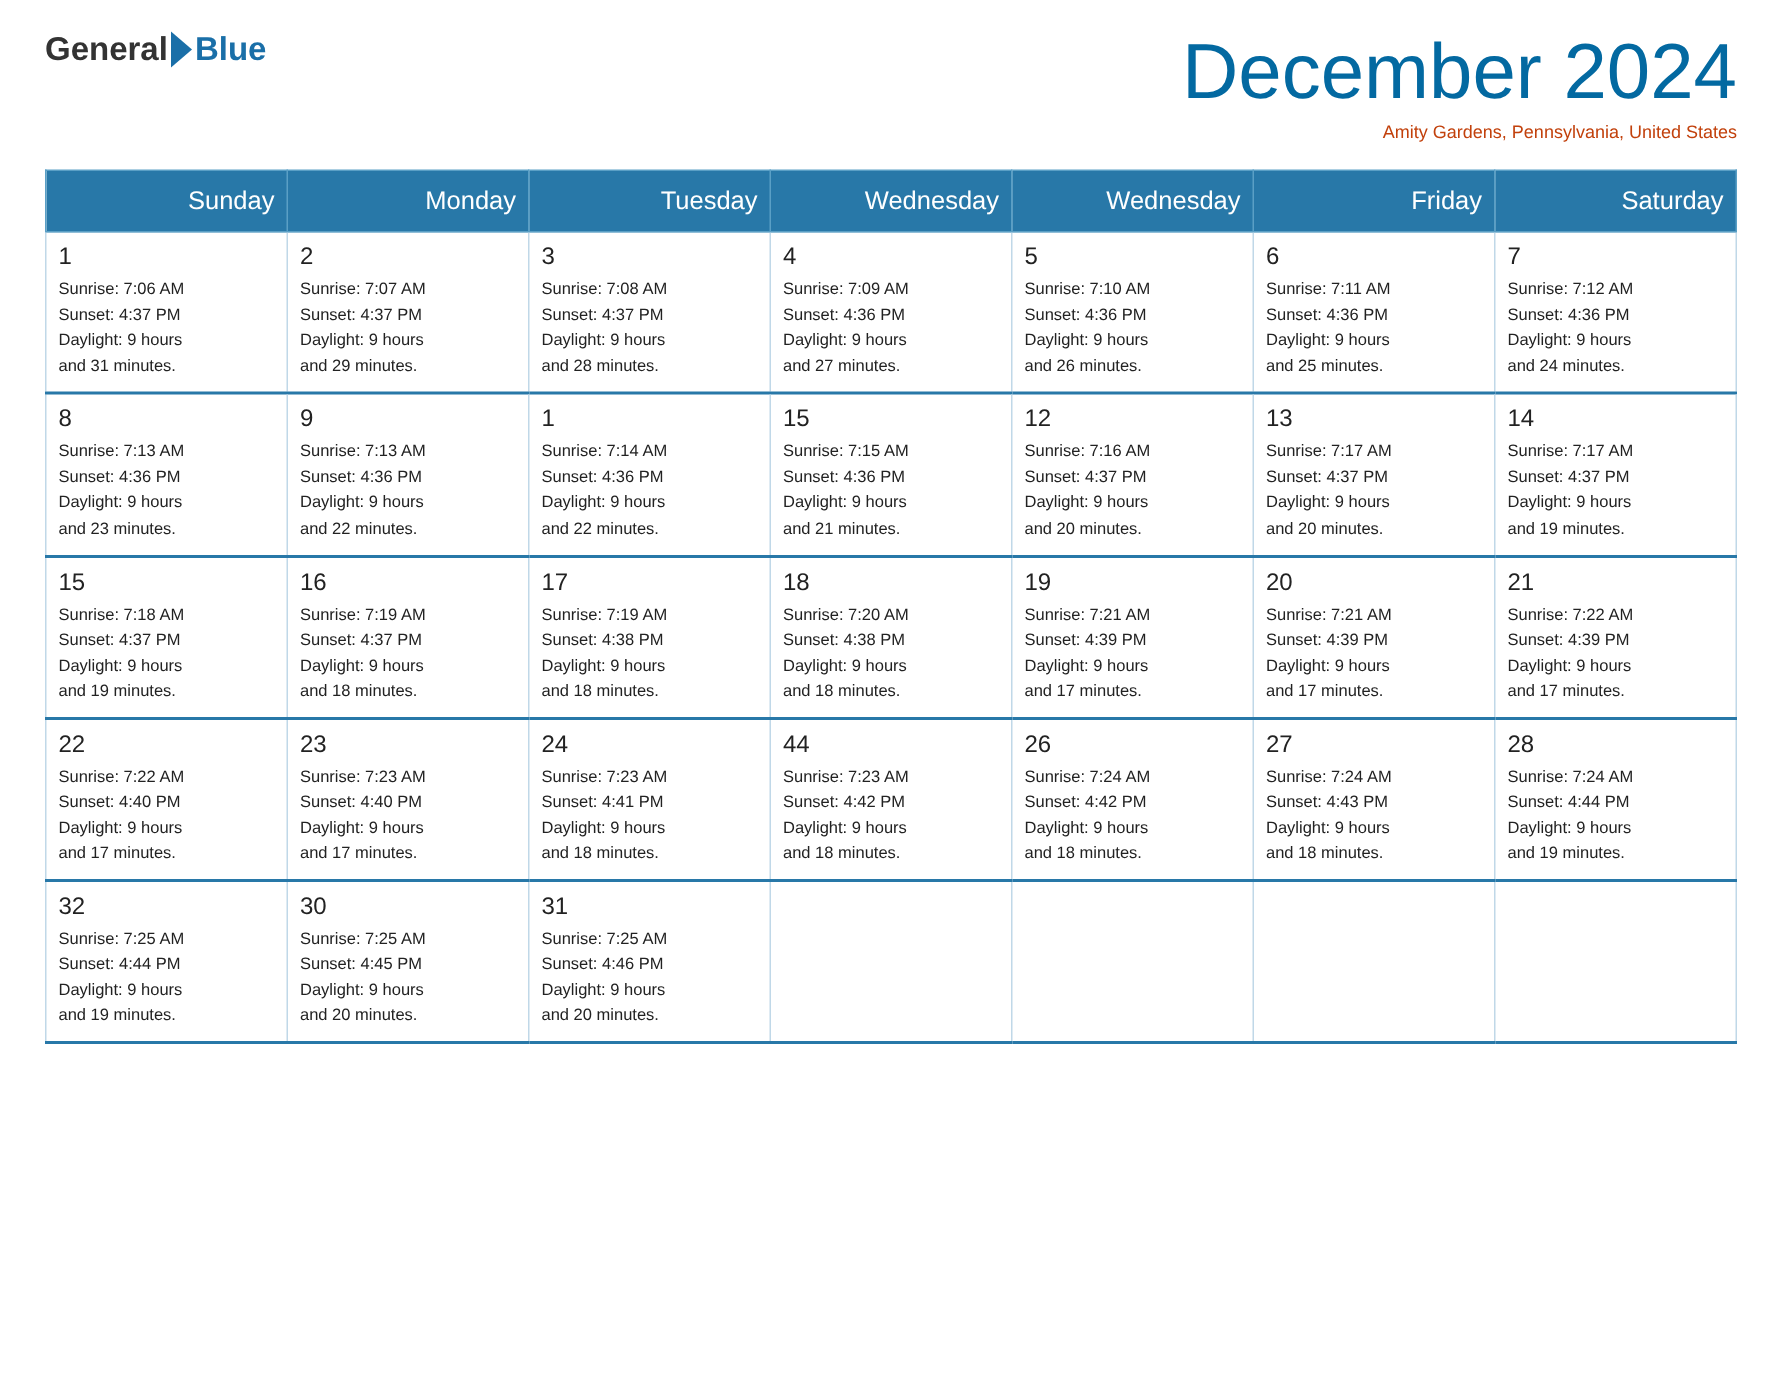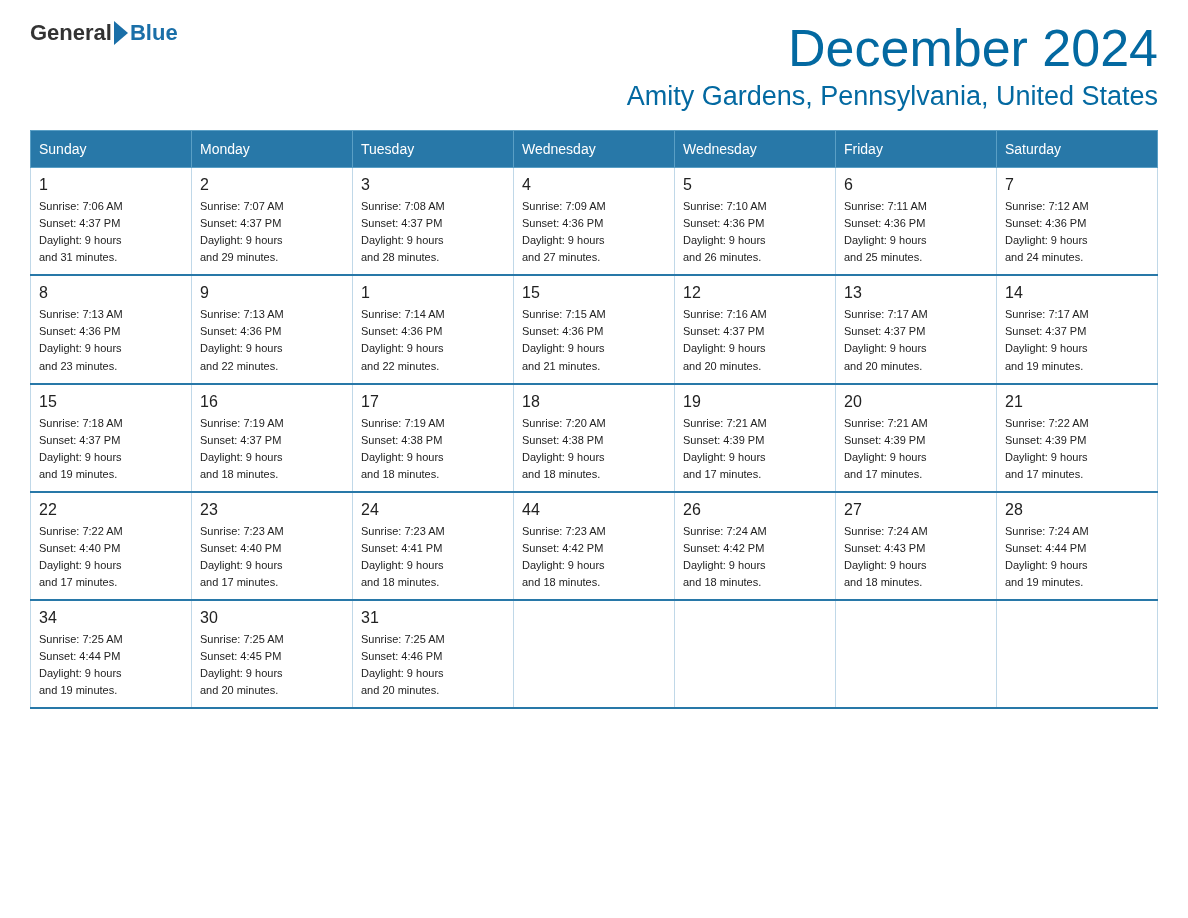--- a/index.html
+++ b/index.html
@@ -48,37 +48,37 @@
     .title-area {
       text-align: right;
     }
     .month-title {
       font-size: 52px;
       font-weight: normal;
       color: #0369a1;
       line-height: 1.1;
     }
     .location-title {
-      font-size: 27px;
-      color: #0369a1;
+      font-size: 12px;
+      color: #c2410c;
       font-weight: normal;
       margin-top: 4px;
       text-align: right;
     }
     .calendar-table {
       width: 100%;
       border-collapse: collapse;
       table-layout: fixed;
     }
     .calendar-table th {
       background-color: #2878a8;
       color: #fff;
       padding: 10px 8px;
-      text-align: left;
-      font-size: 14px;
+      text-align: right;
+      font-size: 17px;
       font-weight: normal;
       border: 1px solid #5a9fc5;
     }
     .calendar-table td {
       vertical-align: top;
       padding: 8px 8px;
       border: 1px solid #c0d8e8;
       font-size: 13px;
       color: #222;
       height: 100px;
@@ -390,21 +390,21 @@
           <div class="day-info">
             Sunrise: 7:24 AM<br>
             Sunset: 4:44 PM<br>
             Daylight: 9 hours<br>
             and 19 minutes.
           </div>
         </td>
       </tr>
       <tr class="top-border-row">
         <td>
-          <span class="day-number">34</span>
+          <span class="day-number">32</span>
           <div class="day-info">
             Sunrise: 7:25 AM<br>
             Sunset: 4:44 PM<br>
             Daylight: 9 hours<br>
             and 19 minutes.
           </div>
         </td>
         <td>
           <span class="day-number">30</span>
           <div class="day-info">

